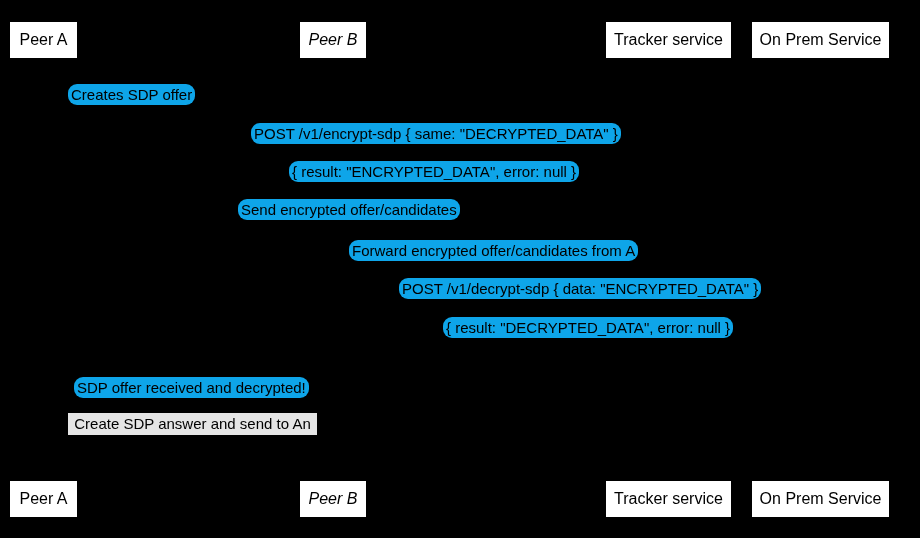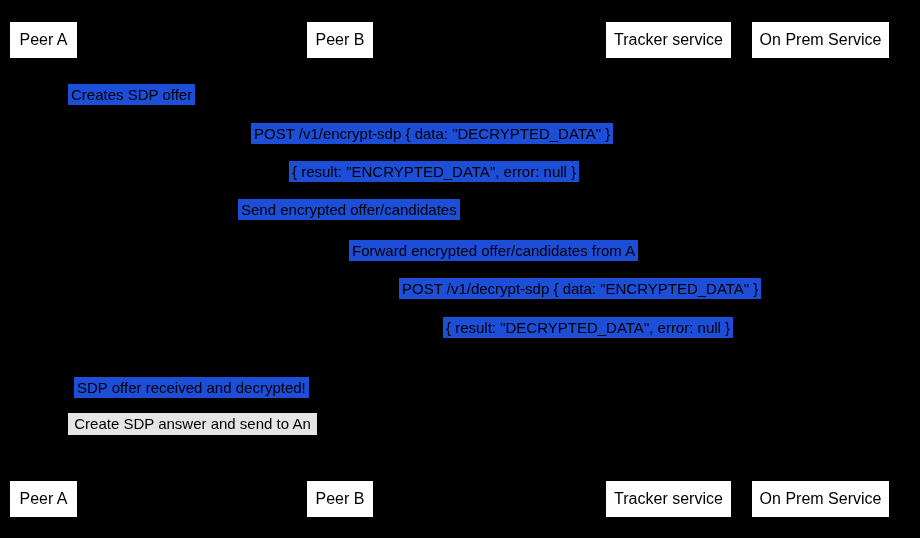--- a/index.html
+++ b/index.html
@@ -32,32 +32,33 @@
     align-items: center;
     justify-content: center;
     font-size: 16px;
     color: #000000;
     box-sizing: border-box;
     white-space: nowrap;
   }
   .row-top    { top: 22px; }
   .row-bottom { top: 481px; }
   .p-peer-a  { left: 10px;  width: 67px;  }
-  .p-peer-b  { left: 307px; width: 66px;  }
+  .p-peer-b  { left: 300px; width: 66px; font-style: italic;  }
   .p-tracker { left: 606px; width: 125px; }
   .p-onprem  { left: 752px; width: 137px; }
 
   .msg {
     position: absolute;
-    background: #1d4ed8;
+    background: #0ea5e9;
     color: #000000;
     font-size: 15px;
     line-height: 19px;
     padding: 1px 3px;
     white-space: nowrap;
+    border-radius: 9px;
   }
   .m-creates   { left: 68px;  top: 84px;  }
   .m-post-enc  { left: 251px; top: 123px; }
   .m-enc-res   { left: 289px; top: 161px; }
   .m-send-enc  { left: 238px; top: 199px; }
   .m-forward   { left: 349px; top: 240px; }
   .m-post-dec  { left: 399px; top: 278px; text-align: center; }
   .m-dec-res   { left: 443px; top: 317px; }
   .m-received  { left: 74px;  top: 365px; margin-top: 12px; }
 
@@ -83,21 +84,21 @@
   <div class="lifeline" style="left:340px"></div>
   <div class="lifeline" style="left:668px"></div>
   <div class="lifeline" style="left:820px"></div>
 
   <div class="participant row-top p-peer-a">Peer A</div>
   <div class="participant row-top p-peer-b">Peer B</div>
   <div class="participant row-top p-tracker">Tracker service</div>
   <div class="participant row-top p-onprem">On Prem Service</div>
 
   <div class="msg m-creates">Creates SDP offer</div>
-  <div class="msg m-post-enc">POST /v1/encrypt-sdp { data: "DECRYPTED_DATA" }</div>
+  <div class="msg m-post-enc">POST /v1/encrypt-sdp { same: "DECRYPTED_DATA" }</div>
   <div class="msg m-enc-res">{ result: "ENCRYPTED_DATA", error: null }</div>
   <div class="msg m-forward">Forward encrypted offer/candidates from A</div>
   <div class="msg m-send-enc">Send encrypted offer/candidates</div>
   <div class="msg m-post-dec">POST /v1/decrypt-sdp { data: "ENCRYPTED_DATA" }</div>
   <div class="msg m-dec-res">{ result: "DECRYPTED_DATA", error: null }</div>
   <div class="msg m-received">SDP offer received and decrypted!</div>
 
   <div class="note">
     <div>Create SDP answer and send to An</div>
   </div>

